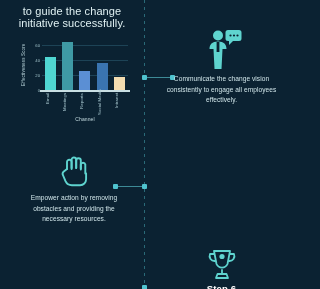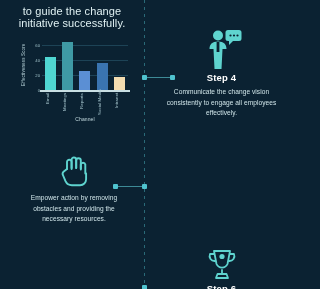--- a/index.html
+++ b/index.html
@@ -249,21 +249,20 @@
     <svg width="40" height="42" viewBox="0 0 40 42">
       <circle cx="16" cy="7.5" r="5" fill="#5fd4cf"></circle>
       <path d="M16 13.5 C10 13.5 7.5 16.5 7.5 21 L11.5 21 L12.5 41 L19.5 41 L20.5 21 L24.5 21 C24.5 16.5 22 13.5 16 13.5 Z" fill="#5fd4cf"></path>
       <rect x="14.6" y="14" width="2.8" height="10" fill="#0b2232"></rect>
       <path d="M26 2 h11 a2.5 2.5 0 0 1 2.5 2.5 v6 a2.5 2.5 0 0 1 -2.5 2.5 h-6 l-4 4 v-4 h-1 a2.5 2.5 0 0 1 -2.5 -2.5 v-6 A2.5 2.5 0 0 1 26 2 Z" fill="#5fd4cf"></path>
       <circle cx="28.5" cy="7.5" r="1.1" fill="#0b2232"></circle>
       <circle cx="32" cy="7.5" r="1.1" fill="#0b2232"></circle>
       <circle cx="35.5" cy="7.5" r="1.1" fill="#0b2232"></circle>
     </svg>
   </div>
-  <div class="step-title">Step 4</div>
   <div class="step-desc">Communicate the change vision consistently to engage all employees effectively.</div>
 </div>
 
 <div class="step" id="step-5">
   <div class="step-icon">
     <svg width="36" height="34" viewBox="0 0 36 34">
       <g fill="none" stroke="#5fd4cf" stroke-width="1.9" stroke-linejoin="round" stroke-linecap="round">
         <path d="M11 14 v-7 a2.3 2.3 0 0 1 4.6 0 v7"></path>
         <path d="M15.6 13 v-8.2 a2.3 2.3 0 0 1 4.6 0 v8.2"></path>
         <path d="M20.2 13 v-7.4 a2.3 2.3 0 0 1 4.6 0 v7.8"></path>

